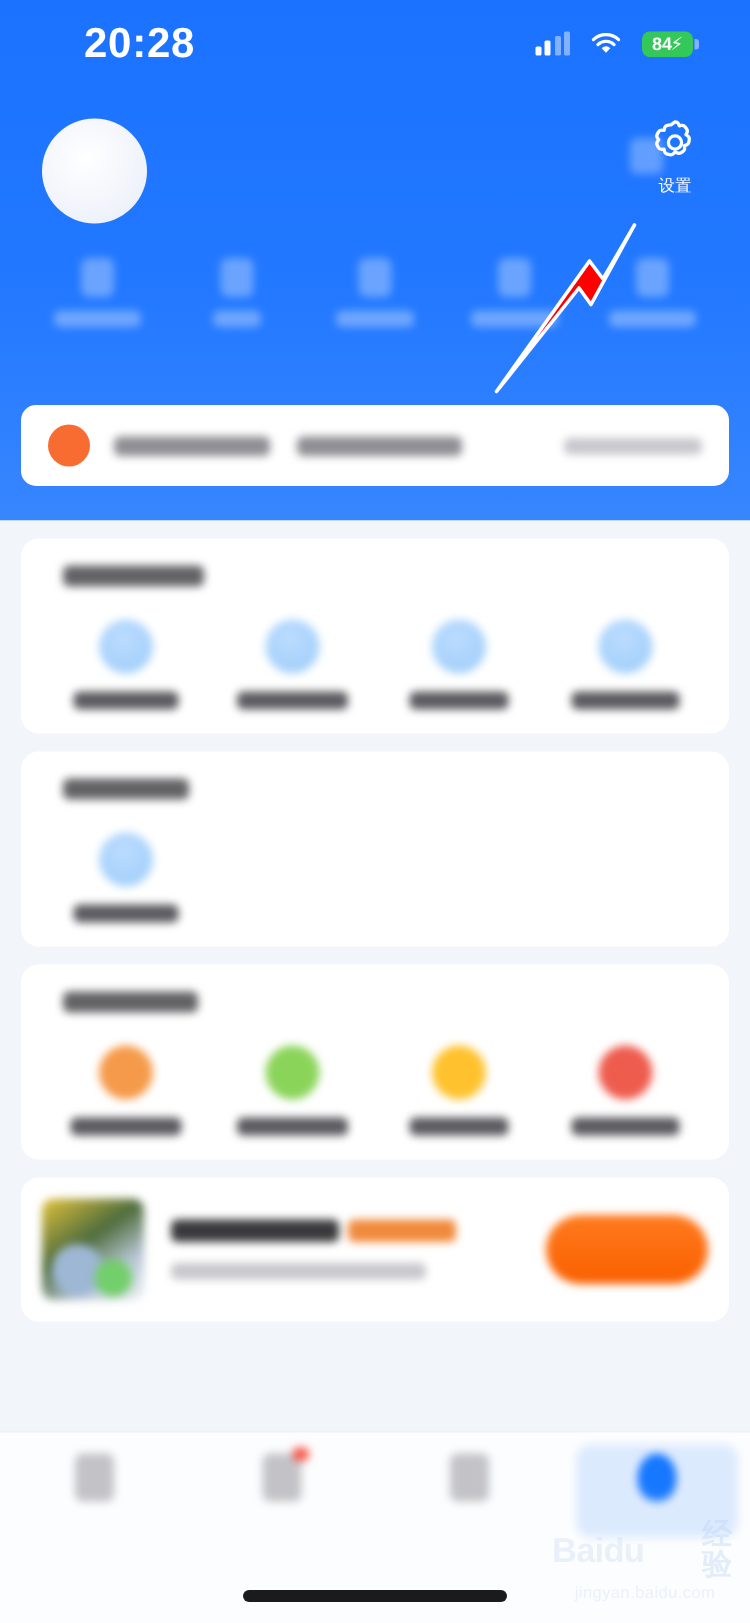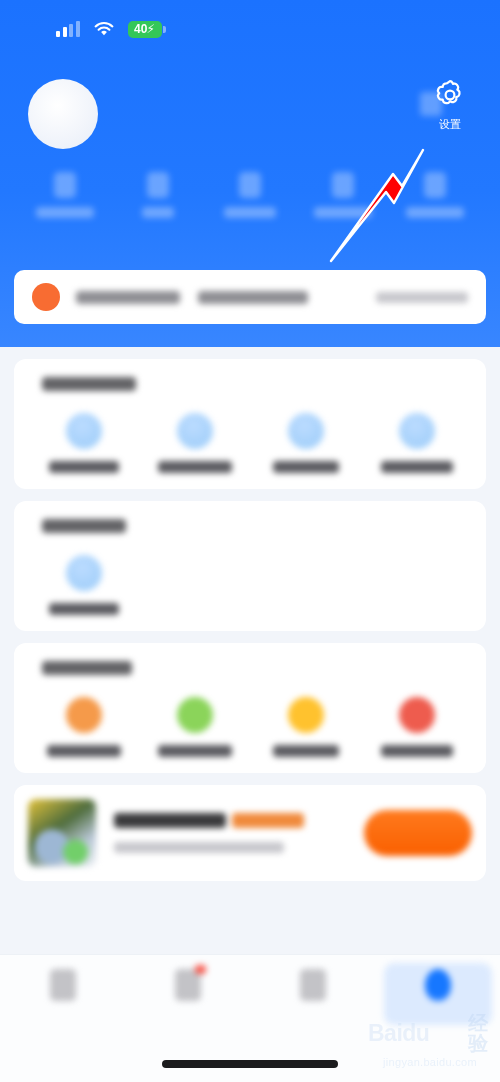--- a/index.html
+++ b/index.html
@@ -210,37 +210,38 @@
   }
   .wm-cn{ color:#bfd6f2; font-size:20px; font-weight:bold; line-height:1;margin-left:32px; }
   .wm-sub{ color:#cddff5; font-size:11px; margin-top:3px; letter-spacing:.3px; }
 </style>
 </head>
 <body>
 
 <div class="header">
 
   <div class="statusbar">
+    <div class="clock">20:28</div>
     <div class="sys-icons">
       <div class="signal">
         <i></i>
           <i></i>
           <i></i>
           <i></i>
       </div>
       <div class="wifi">
         <svg width="22" height="16" viewBox="0 0 22 16">
           <path d="M11 14.2 8.1 11.1a4.1 4.1 0 0 1 5.8 0L11 14.2z" fill="#fff"></path>
           <path d="M5.6 8.7a7.8 7.8 0 0 1 10.8 0" stroke="#fff" stroke-width="2.1" fill="none" stroke-linecap="round"></path>
           <path d="M2.6 5.4a12.2 12.2 0 0 1 16.8 0" stroke="#fff" stroke-width="2.1" fill="none" stroke-linecap="round"></path>
         </svg>
       </div>
       <div class="battery">
         <div class="batt-body">
-          <span class="batt-num">40</span>
+          <span class="batt-num">84</span>
           <span class="batt-bolt">⚡</span>
         </div>
         <div class="batt-cap"></div>
       </div>
     </div>
   </div>
 
   <div class="profile">
     <div class="avatar"></div>
     <div class="prof-text">

